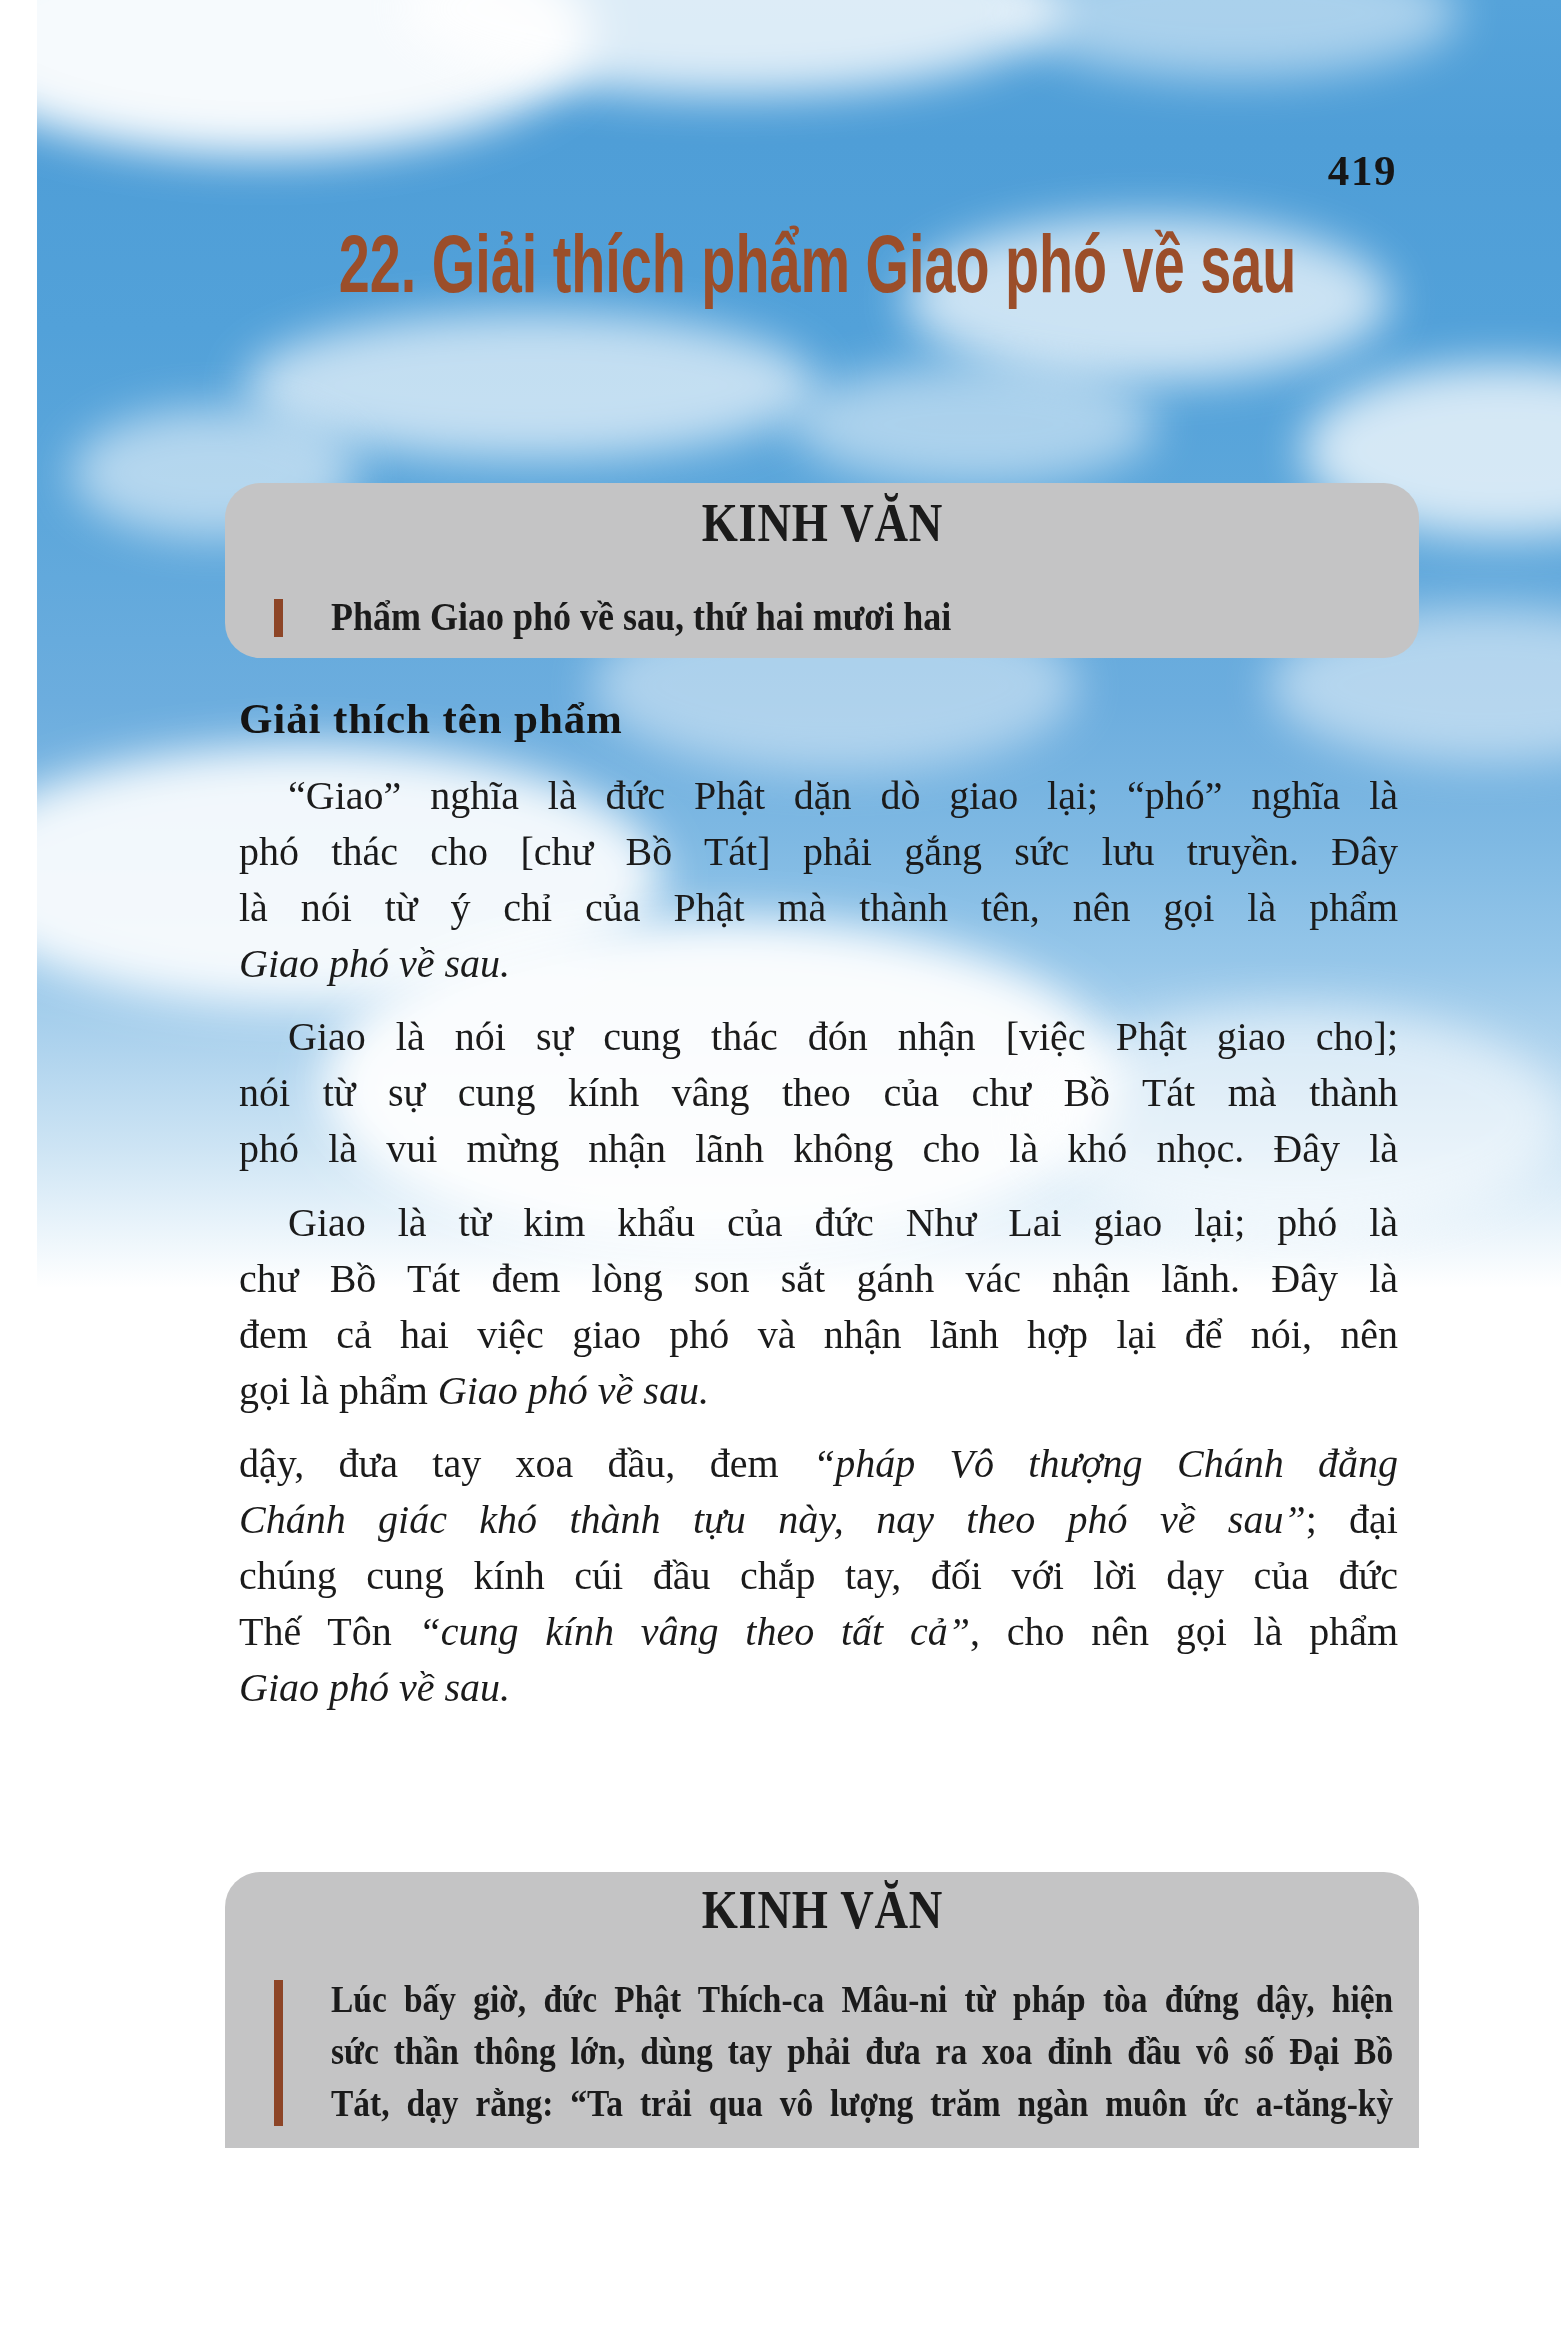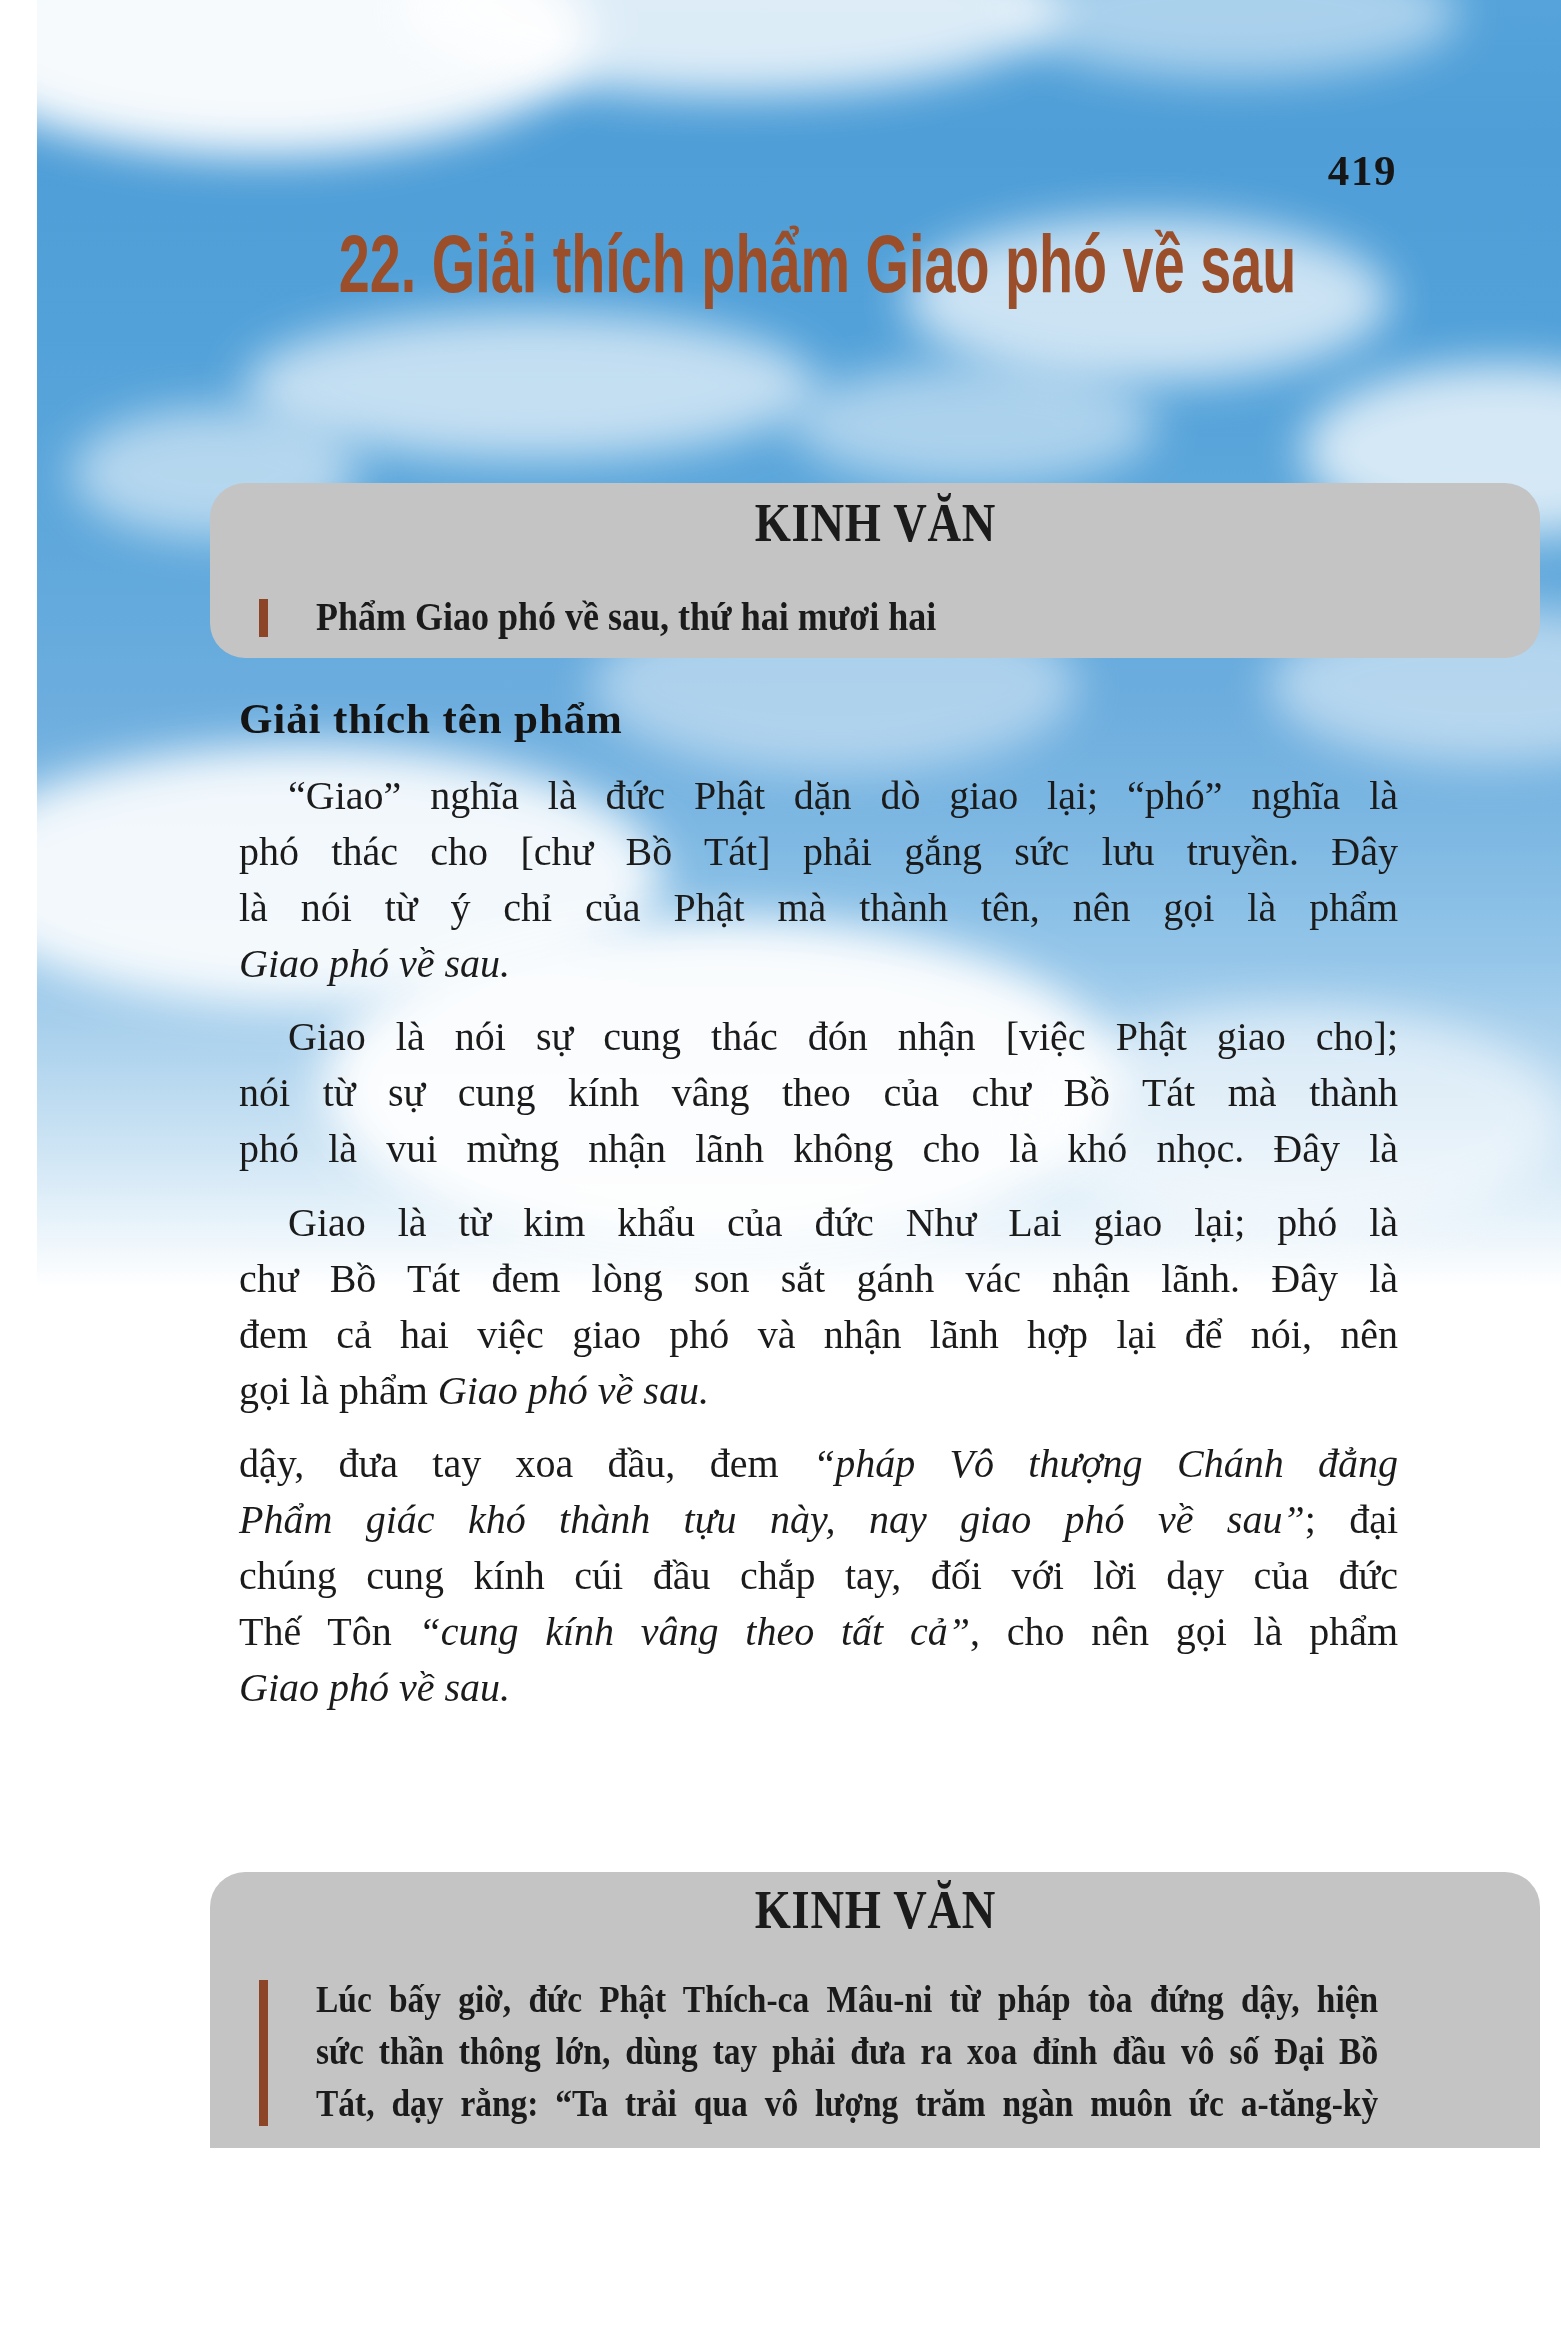--- a/index.html
+++ b/index.html
@@ -11,21 +11,21 @@
       #cde4f4 49%, #e6f2fa 52%, #ffffff 55%, #ffffff 100%);margin-left:37px;}
   .cloud{position:absolute;border-radius:50%;background:#ffffff;filter:blur(22.6px);}
   
   .pageno{position:absolute;left:1282px;top:146px;width:87px;text-align:center;
     font:bold 43px "Liberation Serif",serif;color:#161616;letter-spacing:1.7px;}
   
   .title{position:absolute;left:0;top:217px;width:1561px;text-align:center;white-space:nowrap;
     font:bold 82px "Liberation Sans",sans-serif;color:#9b4e2a;
     transform:scaleX(0.68);transform-origin:50% 50%;letter-spacing:0px;}
   
-  .kbox{position:absolute;left:173px;width:1330px;background:#c4c4c5;}
+  .kbox{position:absolute;left:188px;width:1194px;background:#c4c4c5;}
   .kbox1{top:483px;height:175px;border-radius:35px;}
   .kbox2{top:1872px;height:276px;border-radius:35px 35px 0 0;}
   .kv{position:absolute;left:0;width:100%;text-align:center;color:#1b1b1b;}
   .kv span{display:inline-block;font:bold 54px "Liberation Serif",serif;
     transform:scaleX(0.86);transform-origin:50% 50%;letter-spacing:0.9px;}
   .kv1{top:8.7px;}
   .kv2{top:7px;}
   .qbar{position:absolute;left:49px;width:8.7px;background:#8d4527;}
   .q1bar{top:116px;height:38px;}
   .q2bar{top:108px;height:146px;}
@@ -97,21 +97,21 @@
 
     <div class="para">
       <div class="bl first"><span>Giao là từ kim khẩu của đức Như Lai giao lại; phó là</span></div>
       <div class="bl"><span>chư Bồ Tát đem lòng son sắt gánh vác nhận lãnh. Đây là</span></div>
       <div class="bl"><span>đem cả hai việc giao phó và nhận lãnh hợp lại để nói, nên</span></div>
       <div class="bl last"><span>gọi là phẩm </span><span class="it">Giao phó về sau.</span></div>
     </div>
 
     <div class="para">
       <div class="bl"><span>dậy, đưa tay xoa đầu, đem </span><span class="it">“pháp Vô thượng Chánh đẳng</span></div>
-      <div class="bl"><span class="it">Phẩm giác khó thành tựu này, nay giao phó về sau”</span><span>; đại</span></div>
+      <div class="bl"><span class="it">Chánh giác khó thành tựu này, nay theo phó về sau”</span><span>; đại</span></div>
       <div class="bl"><span>chúng cung kính cúi đầu chắp tay, đối với lời dạy của đức</span></div>
       <div class="bl"><span>Thế Tôn </span><span class="it">“cung kính vâng theo tất cả”</span><span>, cho nên gọi là phẩm</span></div>
       <div class="bl last"><span class="it">Giao phó về sau.</span></div>
     </div>
 
   </div>
 
   <div class="kbox kbox2">
     <div class="kv kv2"><span>KINH VĂN</span></div>
     <div class="qbar q2bar"></div>

